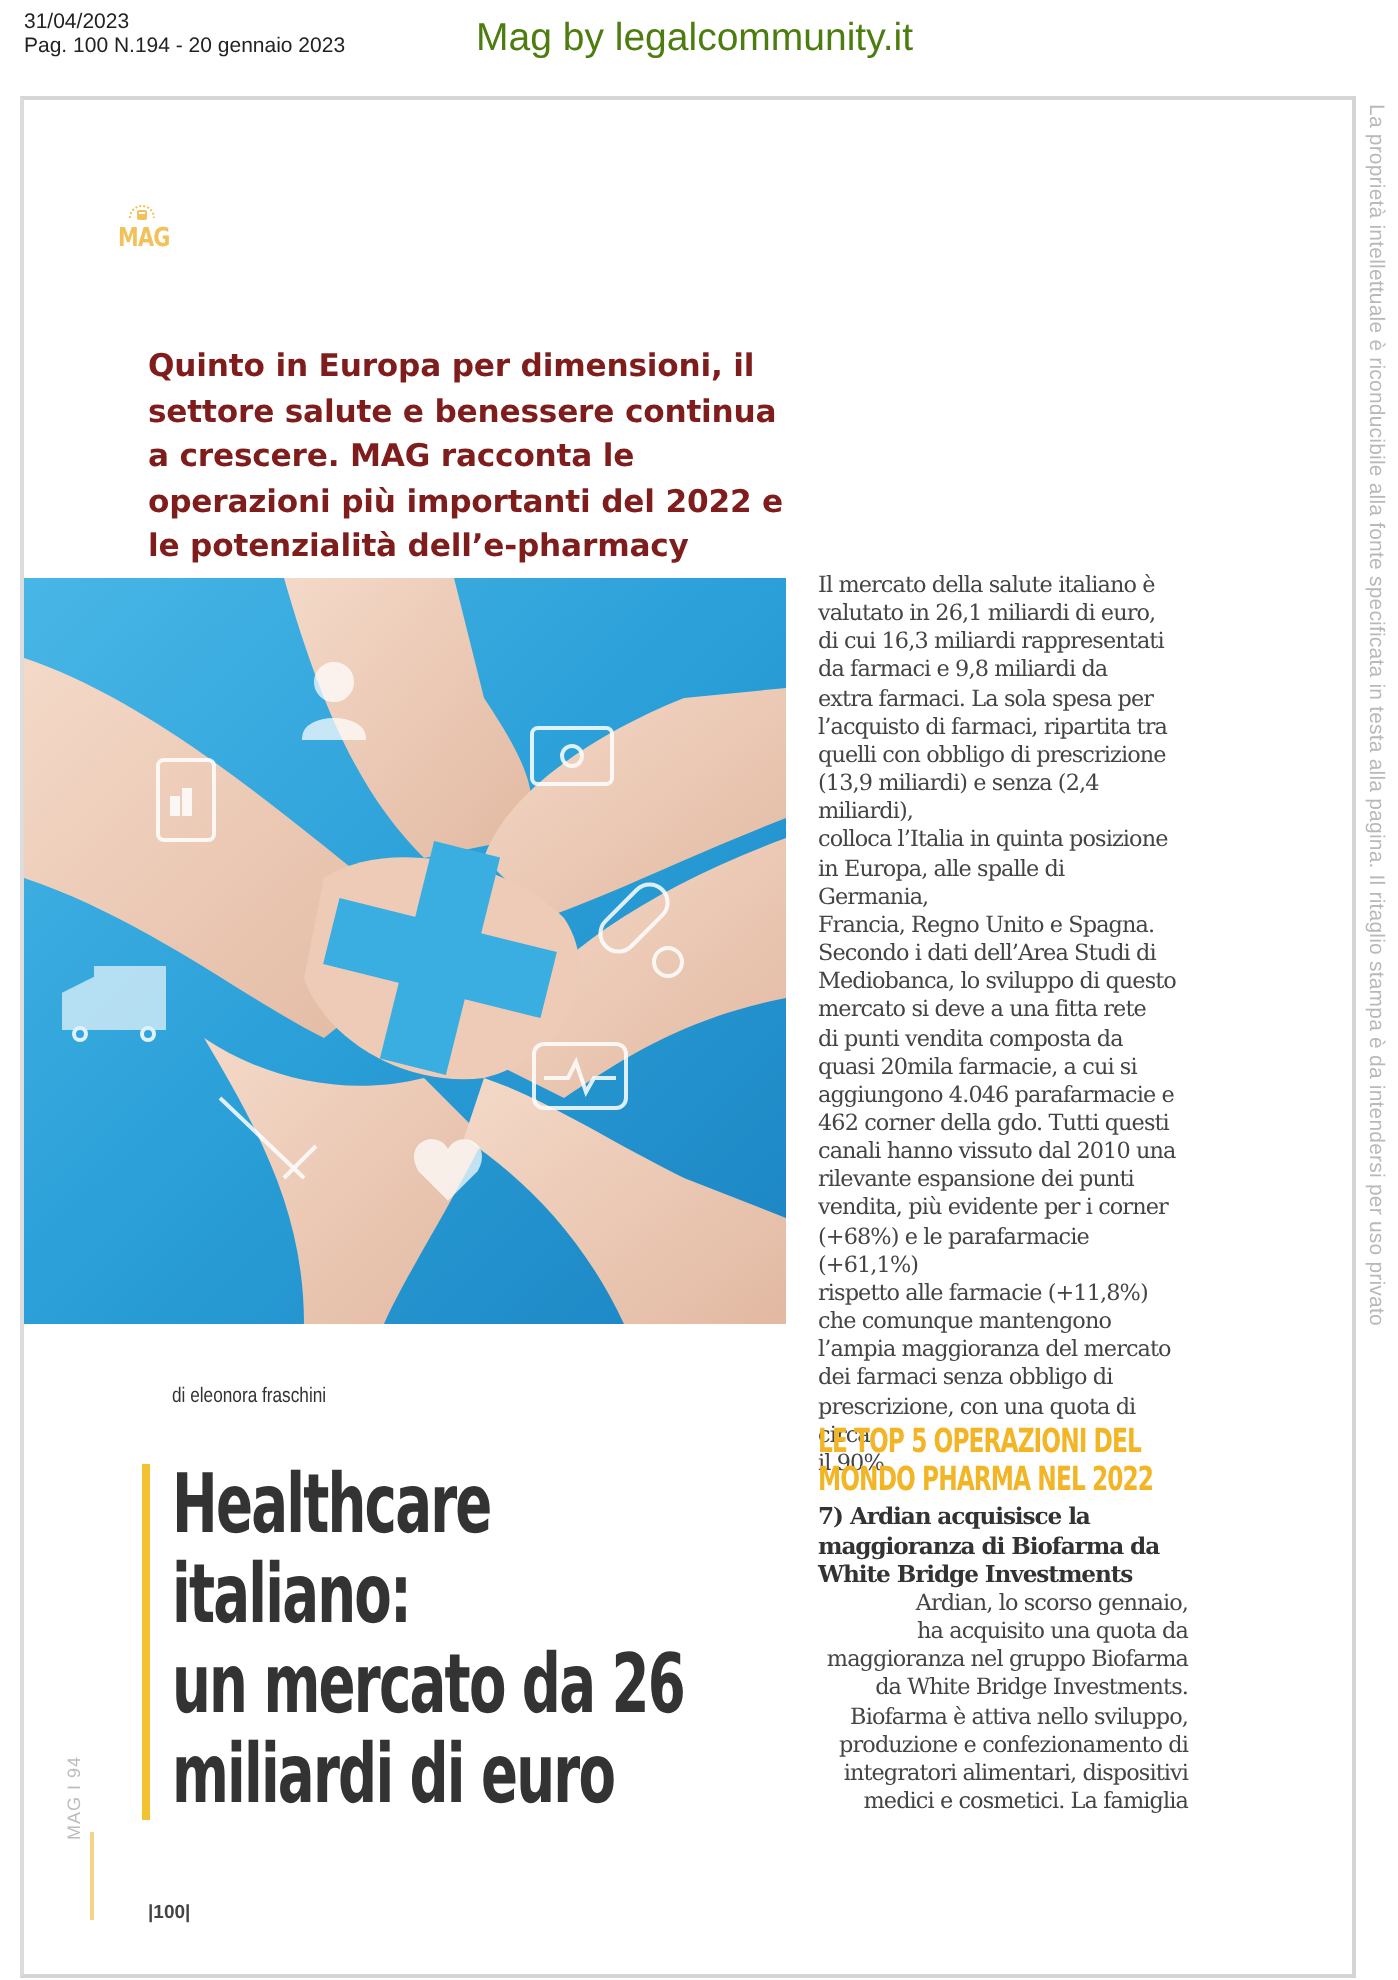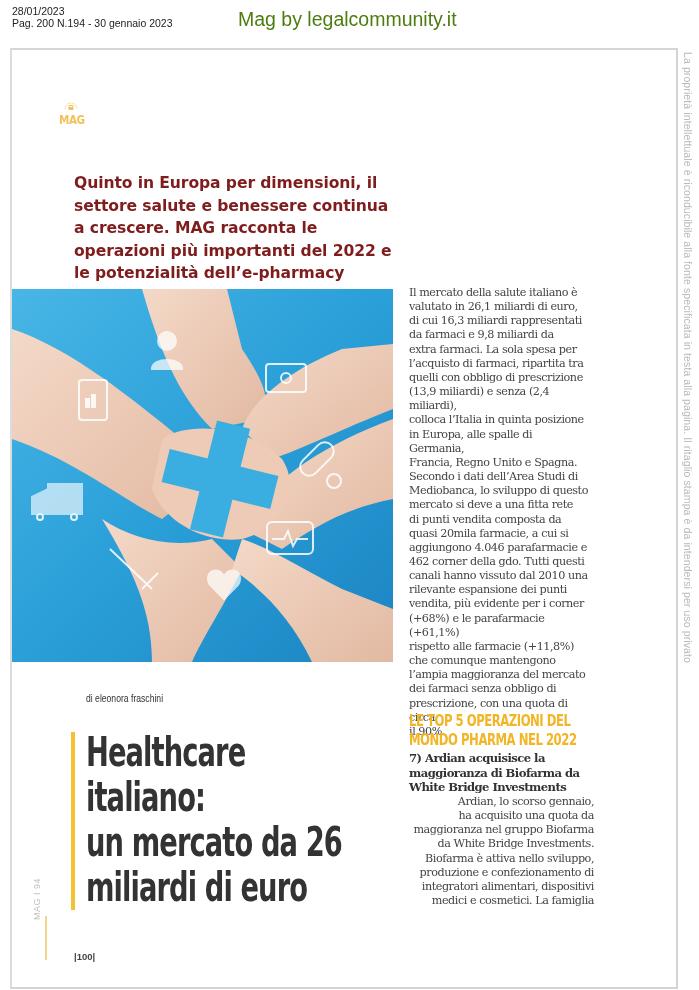--- a/index.html
+++ b/index.html
@@ -50,22 +50,22 @@
          font-weight:bold; font-size:16.6px; line-height:18.5px; color:#f2b526; letter-spacing:-0.6px;
          transform:scaleX(0.78); transform-origin:0 0; white-space:pre-line; width:240px; }
   .box-sub { position:absolute; left:409px; top:751px; width:185px; font-family:"DejaVu Serif", serif; font-weight:bold;
          font-size:11.6px; line-height:14.5px; color:#333; letter-spacing:-0.55px; white-space:pre-line; }
   .box-body { position:absolute; left:409px; top:795px; width:185px; font-family:"DejaVu Serif", serif;
          font-size:11.2px; line-height:14.15px; color:#444; letter-spacing:-0.45px; white-space:pre-line;text-align:right; }
 </style>
 </head>
 <body>
 
-<div class="hdr-date">28/01/2023</div>
-<div class="hdr-pag">Pag. 200  N.194 - 30 gennaio 2023</div>
+<div class="hdr-date">31/04/2023</div>
+<div class="hdr-pag">Pag. 100  N.194 - 20 gennaio 2023</div>
 <div class="hdr-title">Mag by legalcommunity.it</div>
 
 <div class="page"></div>
 
 <div class="side-note">
   <span>La proprietà intellettuale è riconducibile alla fonte specificata in testa alla pagina. Il ritaglio stampa è da intendersi per uso privato</span>
 </div>
 
 <div class="mag-logo">
   <svg class="emblem" viewBox="0 0 16 13">

